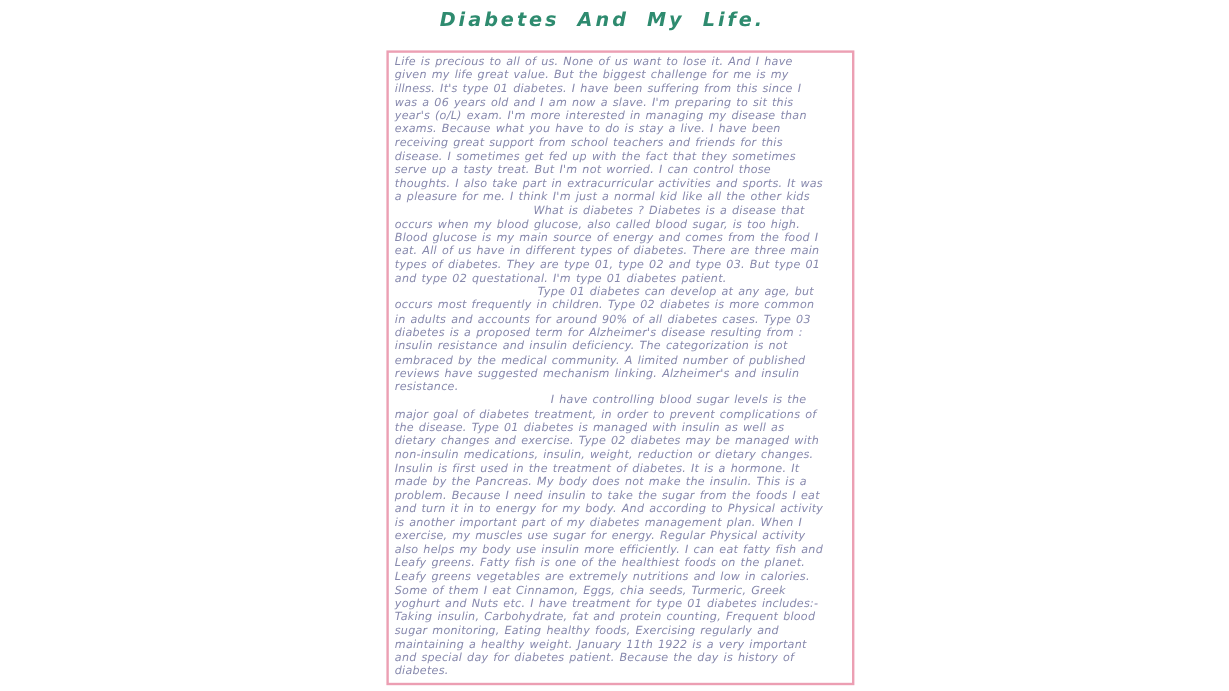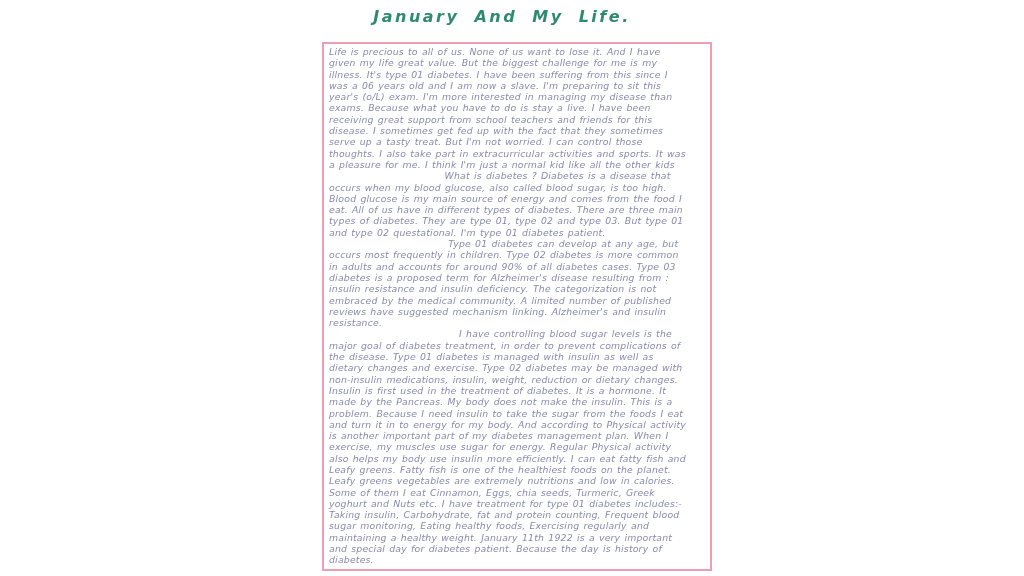--- a/index.html
+++ b/index.html
@@ -47,21 +47,21 @@
     text-align:left;
   }
   .essay-body p{
     margin:0;
   }
 </style>
 </head>
 <body>
 
 <div class="page">
-  <h1 class="title">January And My Life.</h1>
+  <h1 class="title">Diabetes And My Life.</h1>
   <div class="essay-box">
     <div class="essay-body">
         <p style="text-indent: 0%;">Life is precious to all of us. None of us want to lose it. And I have given my life great value. But the biggest challenge for me is my illness. It's type 01 diabetes. I have been suffering from this since I was a 06 years old and I am now a slave. I'm preparing to sit this year's (o/L) exam. I'm more interested in managing my disease than exams. Because what you have to do is stay a live. I have been receiving great support from school teachers and friends for this disease. I sometimes get fed up with the fact that they sometimes serve up a tasty treat. But I'm not worried. I can control those thoughts. I also take part in extracurricular activities and sports. It was a pleasure for me. I think I'm just a normal kid like all the other kids</p>
         <p style="text-indent: 32%;">What is diabetes ? Diabetes is a disease that occurs when my blood glucose, also called blood sugar, is too high. Blood glucose is my main source of energy and comes from the food I eat. All of us have in different types of diabetes. There are three main types of diabetes. They are type 01, type 02 and type 03. But type 01 and type 02 questational. I'm type 01 diabetes patient.</p>
         <p style="text-indent: 33%;">Type 01 diabetes can develop at any age, but occurs most frequently in children. Type 02 diabetes is more common in adults and accounts for around 90% of all diabetes cases. Type 03 diabetes is a proposed term for Alzheimer's disease resulting from : insulin resistance and insulin deficiency. The categorization is not embraced by the medical community. A limited number of published reviews have suggested mechanism linking. Alzheimer's and insulin resistance.</p>
         <p style="text-indent: 36%;">I have controlling blood sugar levels is the major goal of diabetes treatment, in order to prevent complications of the disease. Type 01 diabetes is managed with insulin as well as dietary changes and exercise. Type 02 diabetes may be managed with non-insulin medications, insulin, weight, reduction or dietary changes. Insulin is first used in the treatment of diabetes. It is a hormone. It made by the Pancreas. My body does not make the insulin. This is a problem. Because I need insulin to take the sugar from the foods I eat and turn it in to energy for my body. And according to Physical activity is another important part of my diabetes management plan. When I exercise, my muscles use sugar for energy. Regular Physical activity also helps my body use insulin more efficiently. I can eat fatty fish and Leafy greens. Fatty fish is one of the healthiest foods on the planet. Leafy greens vegetables are extremely nutritions and low in calories. Some of them I eat Cinnamon, Eggs, chia seeds, Turmeric, Greek yoghurt and Nuts etc. I have treatment for type 01 diabetes includes:- Taking insulin, Carbohydrate, fat and protein counting, Frequent blood sugar monitoring, Eating healthy foods, Exercising regularly and maintaining a healthy weight. January 11th 1922 is a very important and special day for diabetes patient. Because the day is history of diabetes.</p>
         <p style="text-indent: 10%; margin-top: 24px;">My wish is to go ahead succeeding the challenges and education. process. However, I have to face many obstacles also.</p>
       </div>
   </div>
 </div>

